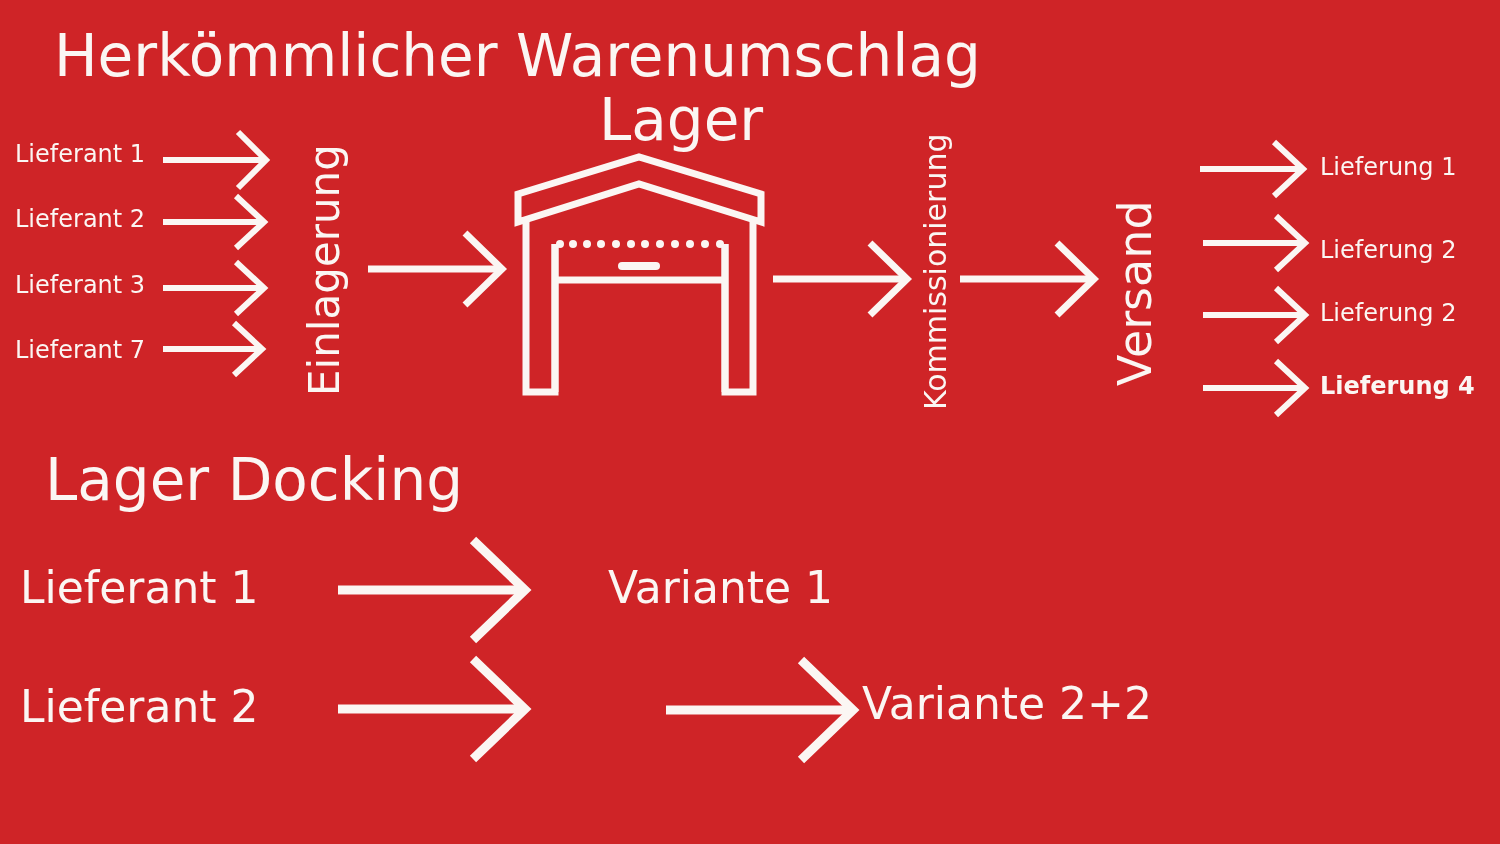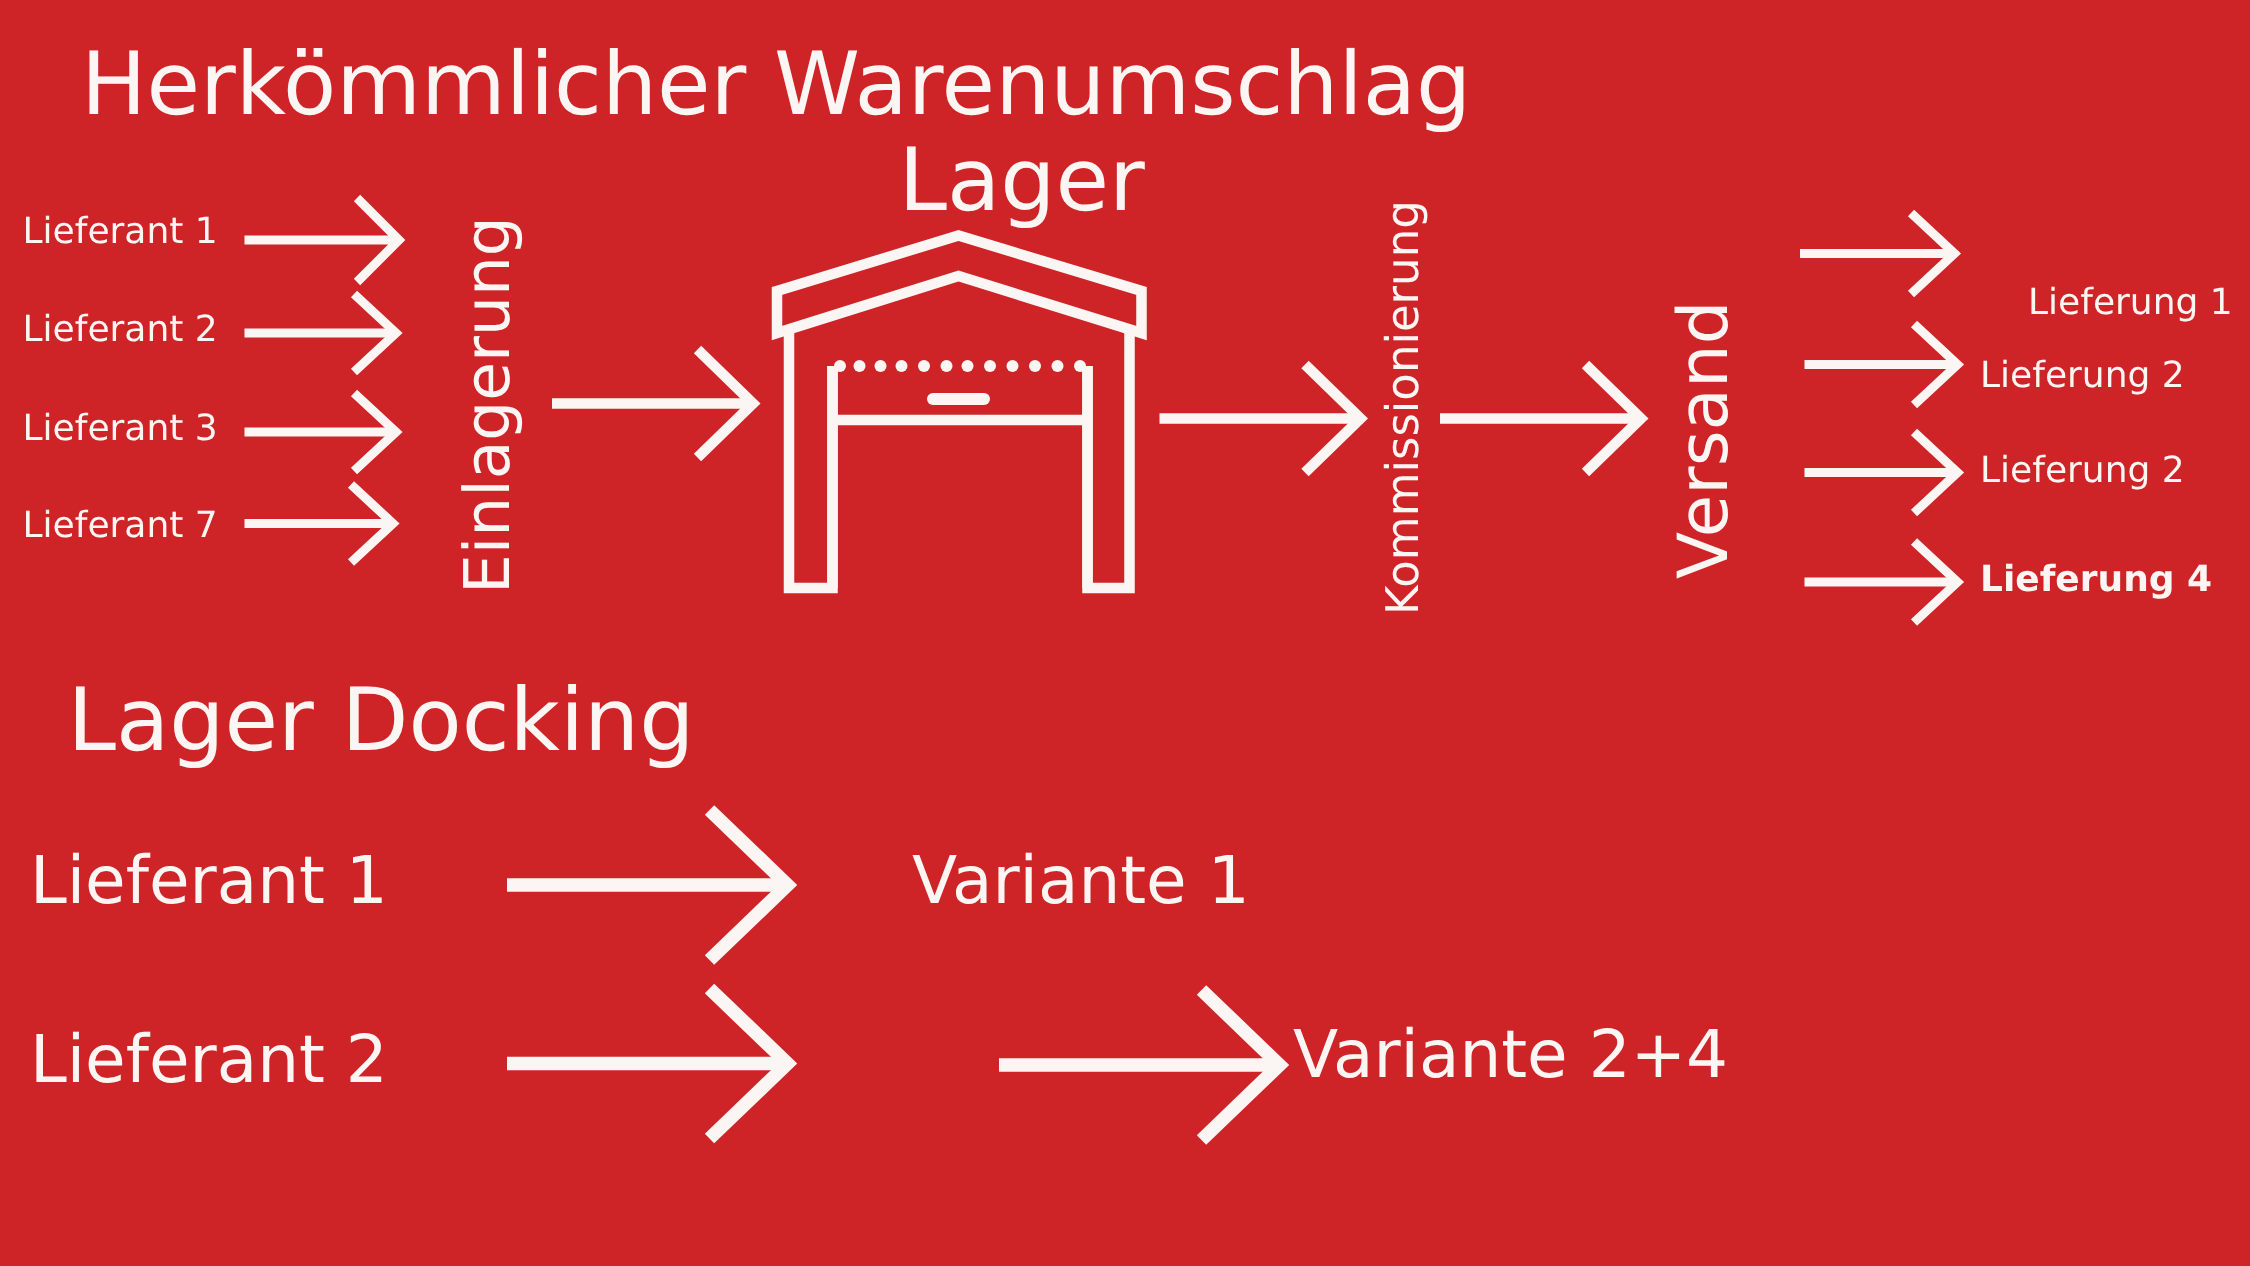--- a/index.html
+++ b/index.html
@@ -19,30 +19,30 @@
 
 <div class="abs small" style="left:15px;top:140px;">Lieferant 1</div>
 <div class="abs small" style="left:15px;top:205px;">Lieferant 2</div>
 <div class="abs small" style="left:15px;top:271px;">Lieferant 3</div>
 <div class="abs small" style="left:15px;top:336px;">Lieferant 7</div>
 
 <div class="vert" style="left:300px;top:396px;font-size:42px;">Einlagerung</div>
 <div class="vert" style="left:918px;top:410px;font-size:30px;">Kommissionierung</div>
 <div class="vert" style="left:1108px;top:386px;font-size:46px;">Versand</div>
 
-<div class="abs small" style="left:1352px;top:153px;margin-top:34px;">Lieferung 1</div>
+<div class="abs small" style="left:1320px;top:153px;">Lieferung 1</div>
 <div class="abs small" style="left:1320px;top:236px;">Lieferung 2</div>
 <div class="abs small" style="left:1320px;top:299px;">Lieferung 2</div>
 <div class="abs small" style="left:1320px;top:372px;font-weight:bold;">Lieferung 4</div>
 
 <div class="abs title" style="left:45px;top:446px;">Lager Docking</div>
 <div class="abs big" style="left:20px;top:562px;">Lieferant 1</div>
 <div class="abs big" style="left:20px;top:681px;">Lieferant 2</div>
 <div class="abs big" style="left:608px;top:562px;">Variante 1</div>
-<div class="abs big" style="left:862px;top:678px;">Variante 2+4</div>
+<div class="abs big" style="left:862px;top:678px;">Variante 2+2</div>
 
 <svg class="overlay" width="1500" height="844" viewBox="0 0 1500 844">
   <g stroke="#fbf6f3" fill="none" stroke-linecap="butt">
 
     <g stroke-width="6">
         <line x1="163" y1="160" x2="264" y2="160"></line>
         <polyline points="238,132 266,160 238,188"></polyline>
       </g>
     <g stroke-width="6">
         <line x1="163" y1="222" x2="262" y2="222"></line>

